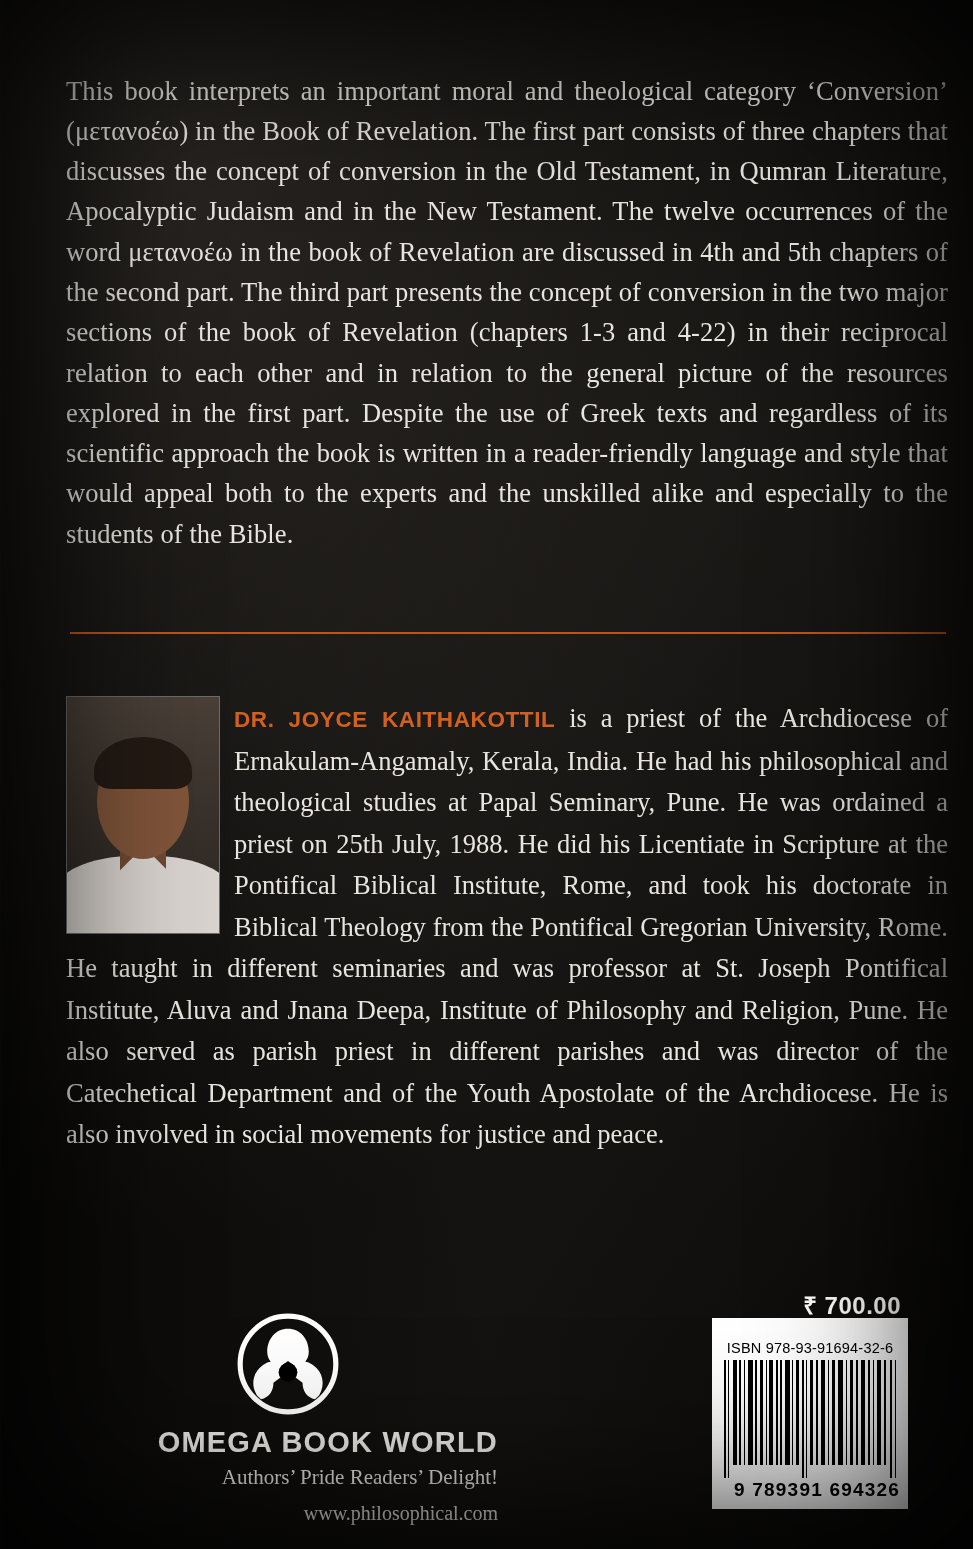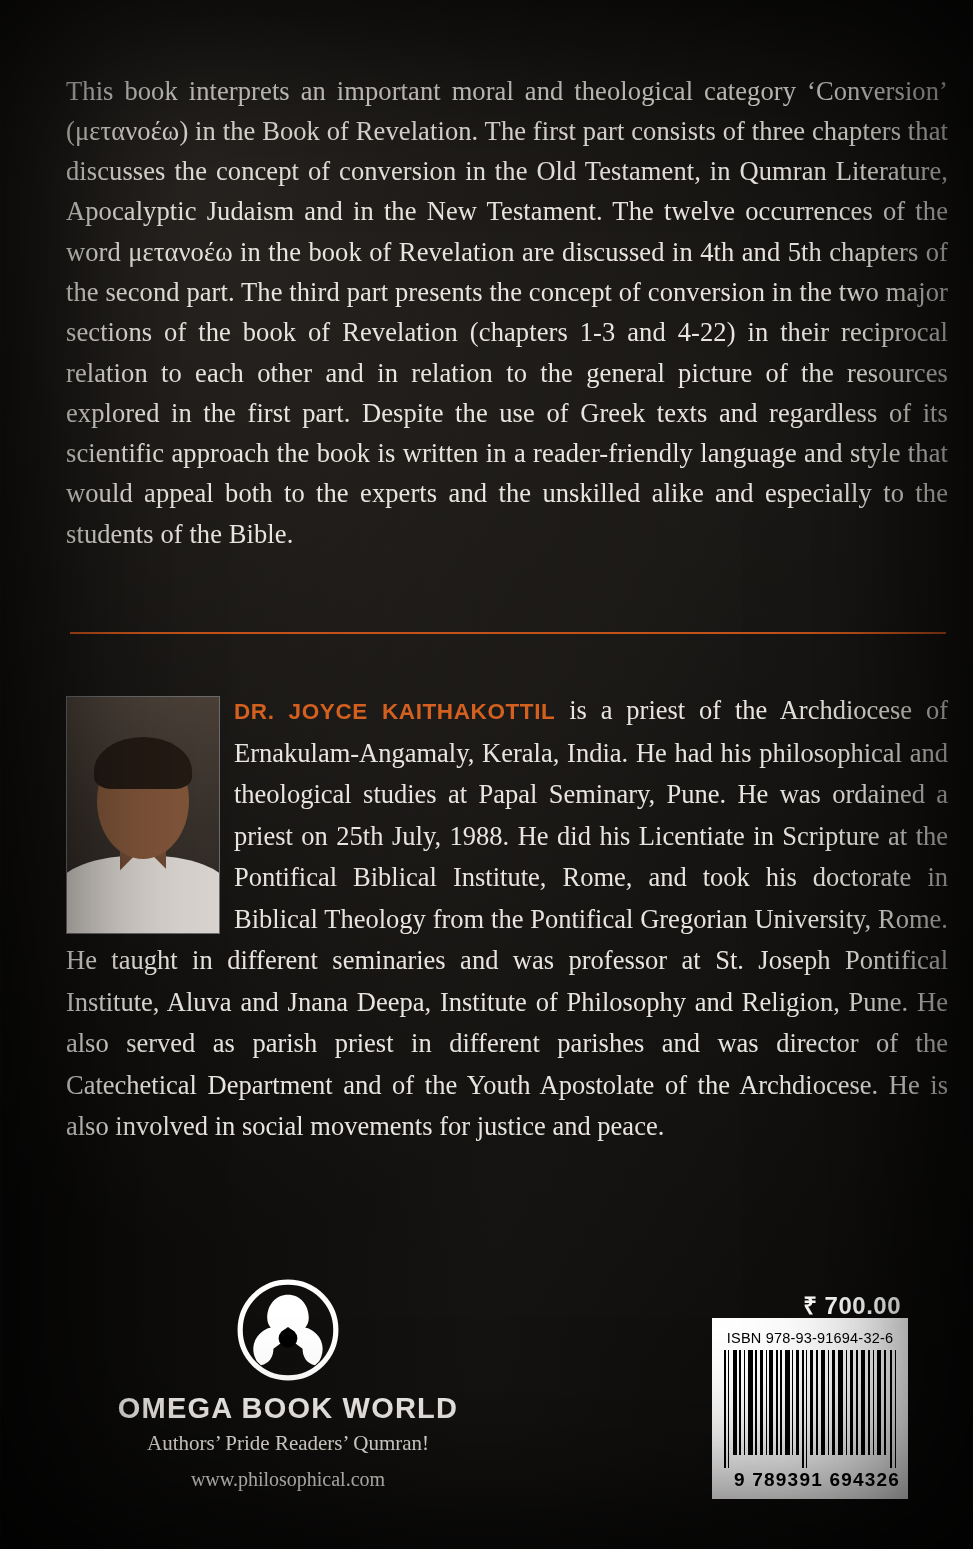--- a/index.html
+++ b/index.html
@@ -98,34 +98,35 @@
     width: 98px; height: 52px;
     transform: translateX(-50%);
     background: #241a14;
     border-radius: 49px 49px 18px 18px / 34px 34px 12px 12px;
   }
   .author-text {
     font-size: 26.5px;
     line-height: 41.5px;
     text-align: justify;
     color: #e8e5e0;
+    margin-top: 8px;
   }
   .author-name {
     color: #d4601f;
     font-family: "Liberation Sans", sans-serif;
     font-weight: bold;
     font-size: 22.5px;
     letter-spacing: 0.6px;
   }
   .publisher {
     position: absolute;
     left: 78px;
-    top: 1278px;
+    top: 1312px;
     width: 420px;
-    text-align: center;
+    text-align: right;
   }
   .logo {
     width: 104px;
     height: 104px;
     margin: 0 auto 10px auto;
     display: block;
   }
   .pub-name {
     font-family: "Liberation Sans", sans-serif;
     font-weight: bold;
@@ -155,21 +156,21 @@
     font-weight: bold;
     color: #ffffff;
     letter-spacing: 0.5px;
   }
   .isbn-box {
     position: absolute;
     left: 712px;
     top: 1318px;
     width: 196px;
     background: #ffffff;
-    padding: 12px 8px 8px 8px;
+    padding: 22px 8px 8px 8px;
     box-sizing: border-box;
   }
   .isbn-text {
     font-family: "Liberation Sans", sans-serif;
     font-size: 14.5px;
     color: #000;
     letter-spacing: 0.2px;
     text-align: center;
     margin-bottom: 4px;
     white-space: nowrap;
@@ -223,21 +224,21 @@
     <svg class="logo" viewBox="0 0 100 100">
       <circle cx="50" cy="50" r="46" fill="none" stroke="#ffffff" stroke-width="5"></circle>
       <g fill="#ffffff">
         <path d="M50 16 C38 16 30 26 30 38 C30 46 35 51 42 53 L50 47 L58 53 C65 51 70 46 70 38 C70 26 62 16 50 16 Z"></path>
         <path d="M20 80 C14 70 16 58 26 51 C33 46 40 47 44 52 L44 62 L36 68 C36 76 32 82 24 84 Z"></path>
         <path d="M80 80 C86 70 84 58 74 51 C67 46 60 47 56 52 L56 62 L64 68 C64 76 68 82 76 84 Z"></path>
       </g>
       <circle cx="50" cy="58" r="9" fill="#000000"></circle>
     </svg>
     <div class="pub-name">OMEGA BOOK WORLD</div>
-    <div class="pub-tag">Authors’ Pride Readers’ Qumran!</div>
+    <div class="pub-tag">Authors’ Pride Readers’ Delight!</div>
     <div class="pub-url">www.philosophical.com</div>
   </div>
 
   <div class="price">₹ 700.00</div>
 
   <div class="isbn-box">
     <div class="isbn-text">ISBN  978-93-91694-32-6</div>
     <svg class="barcode" viewBox="0 0 180 118" preserveAspectRatio="none">
       <rect x="0" y="0" width="180" height="118" fill="#ffffff"></rect>
       <g fill="#000000">

